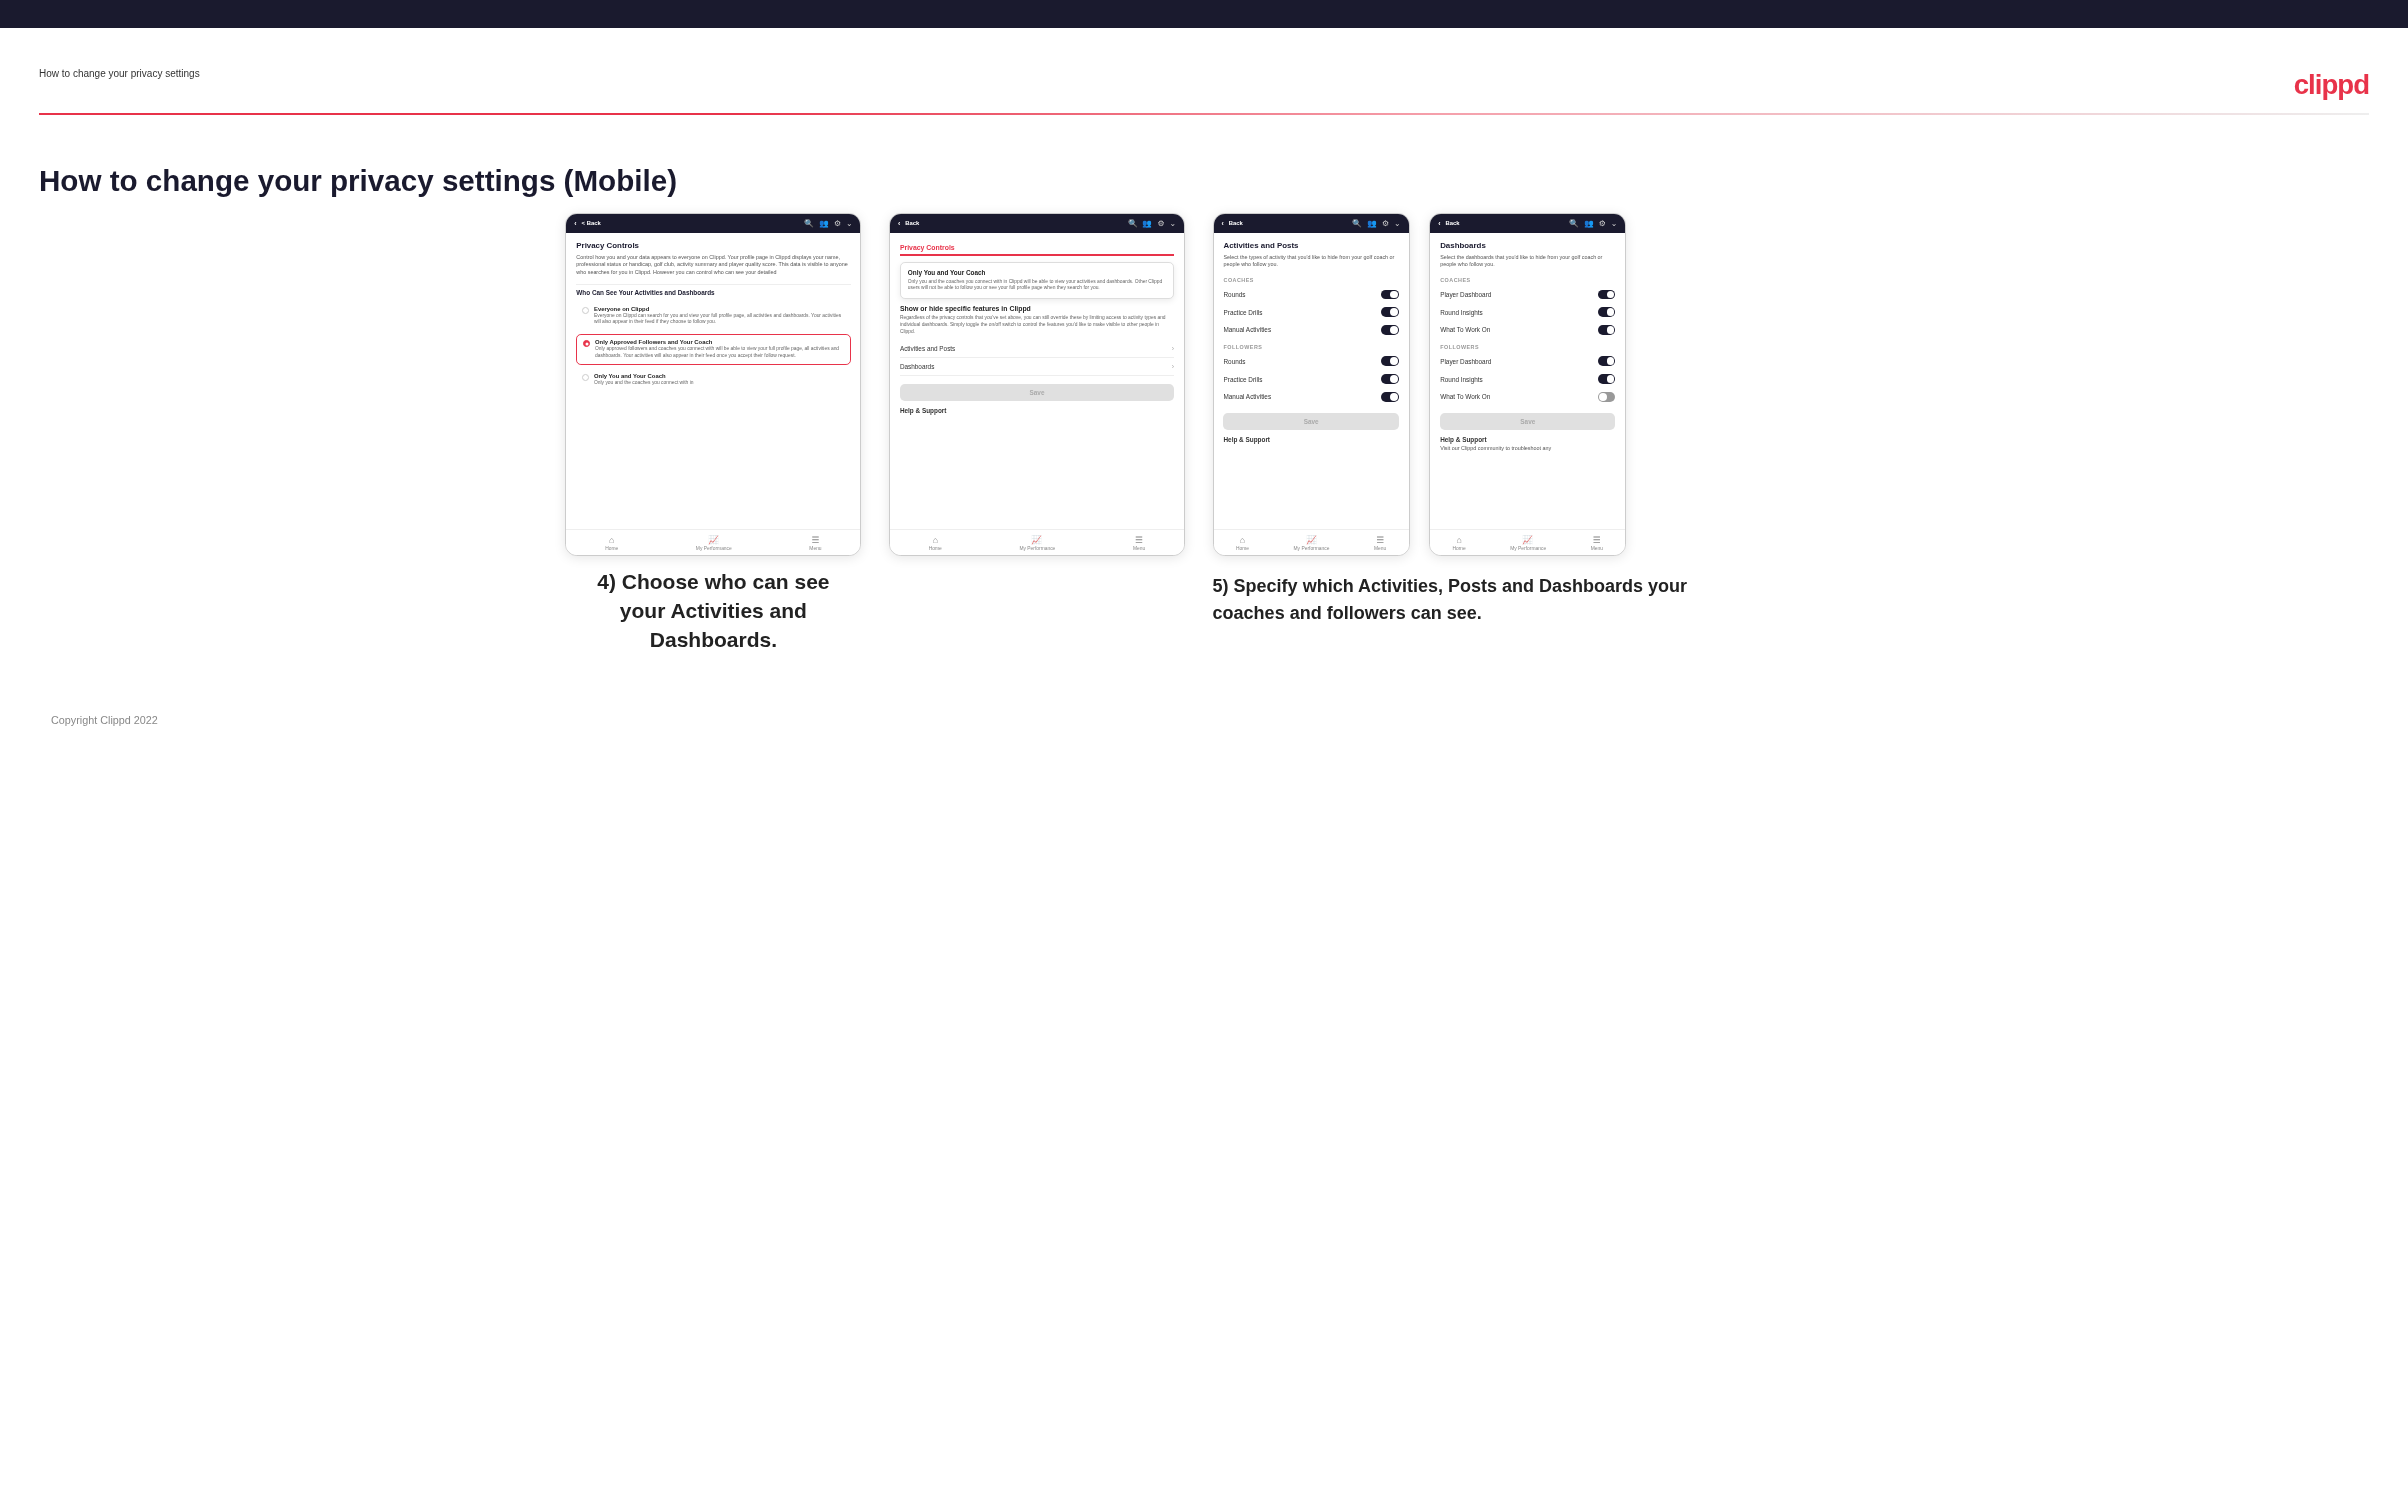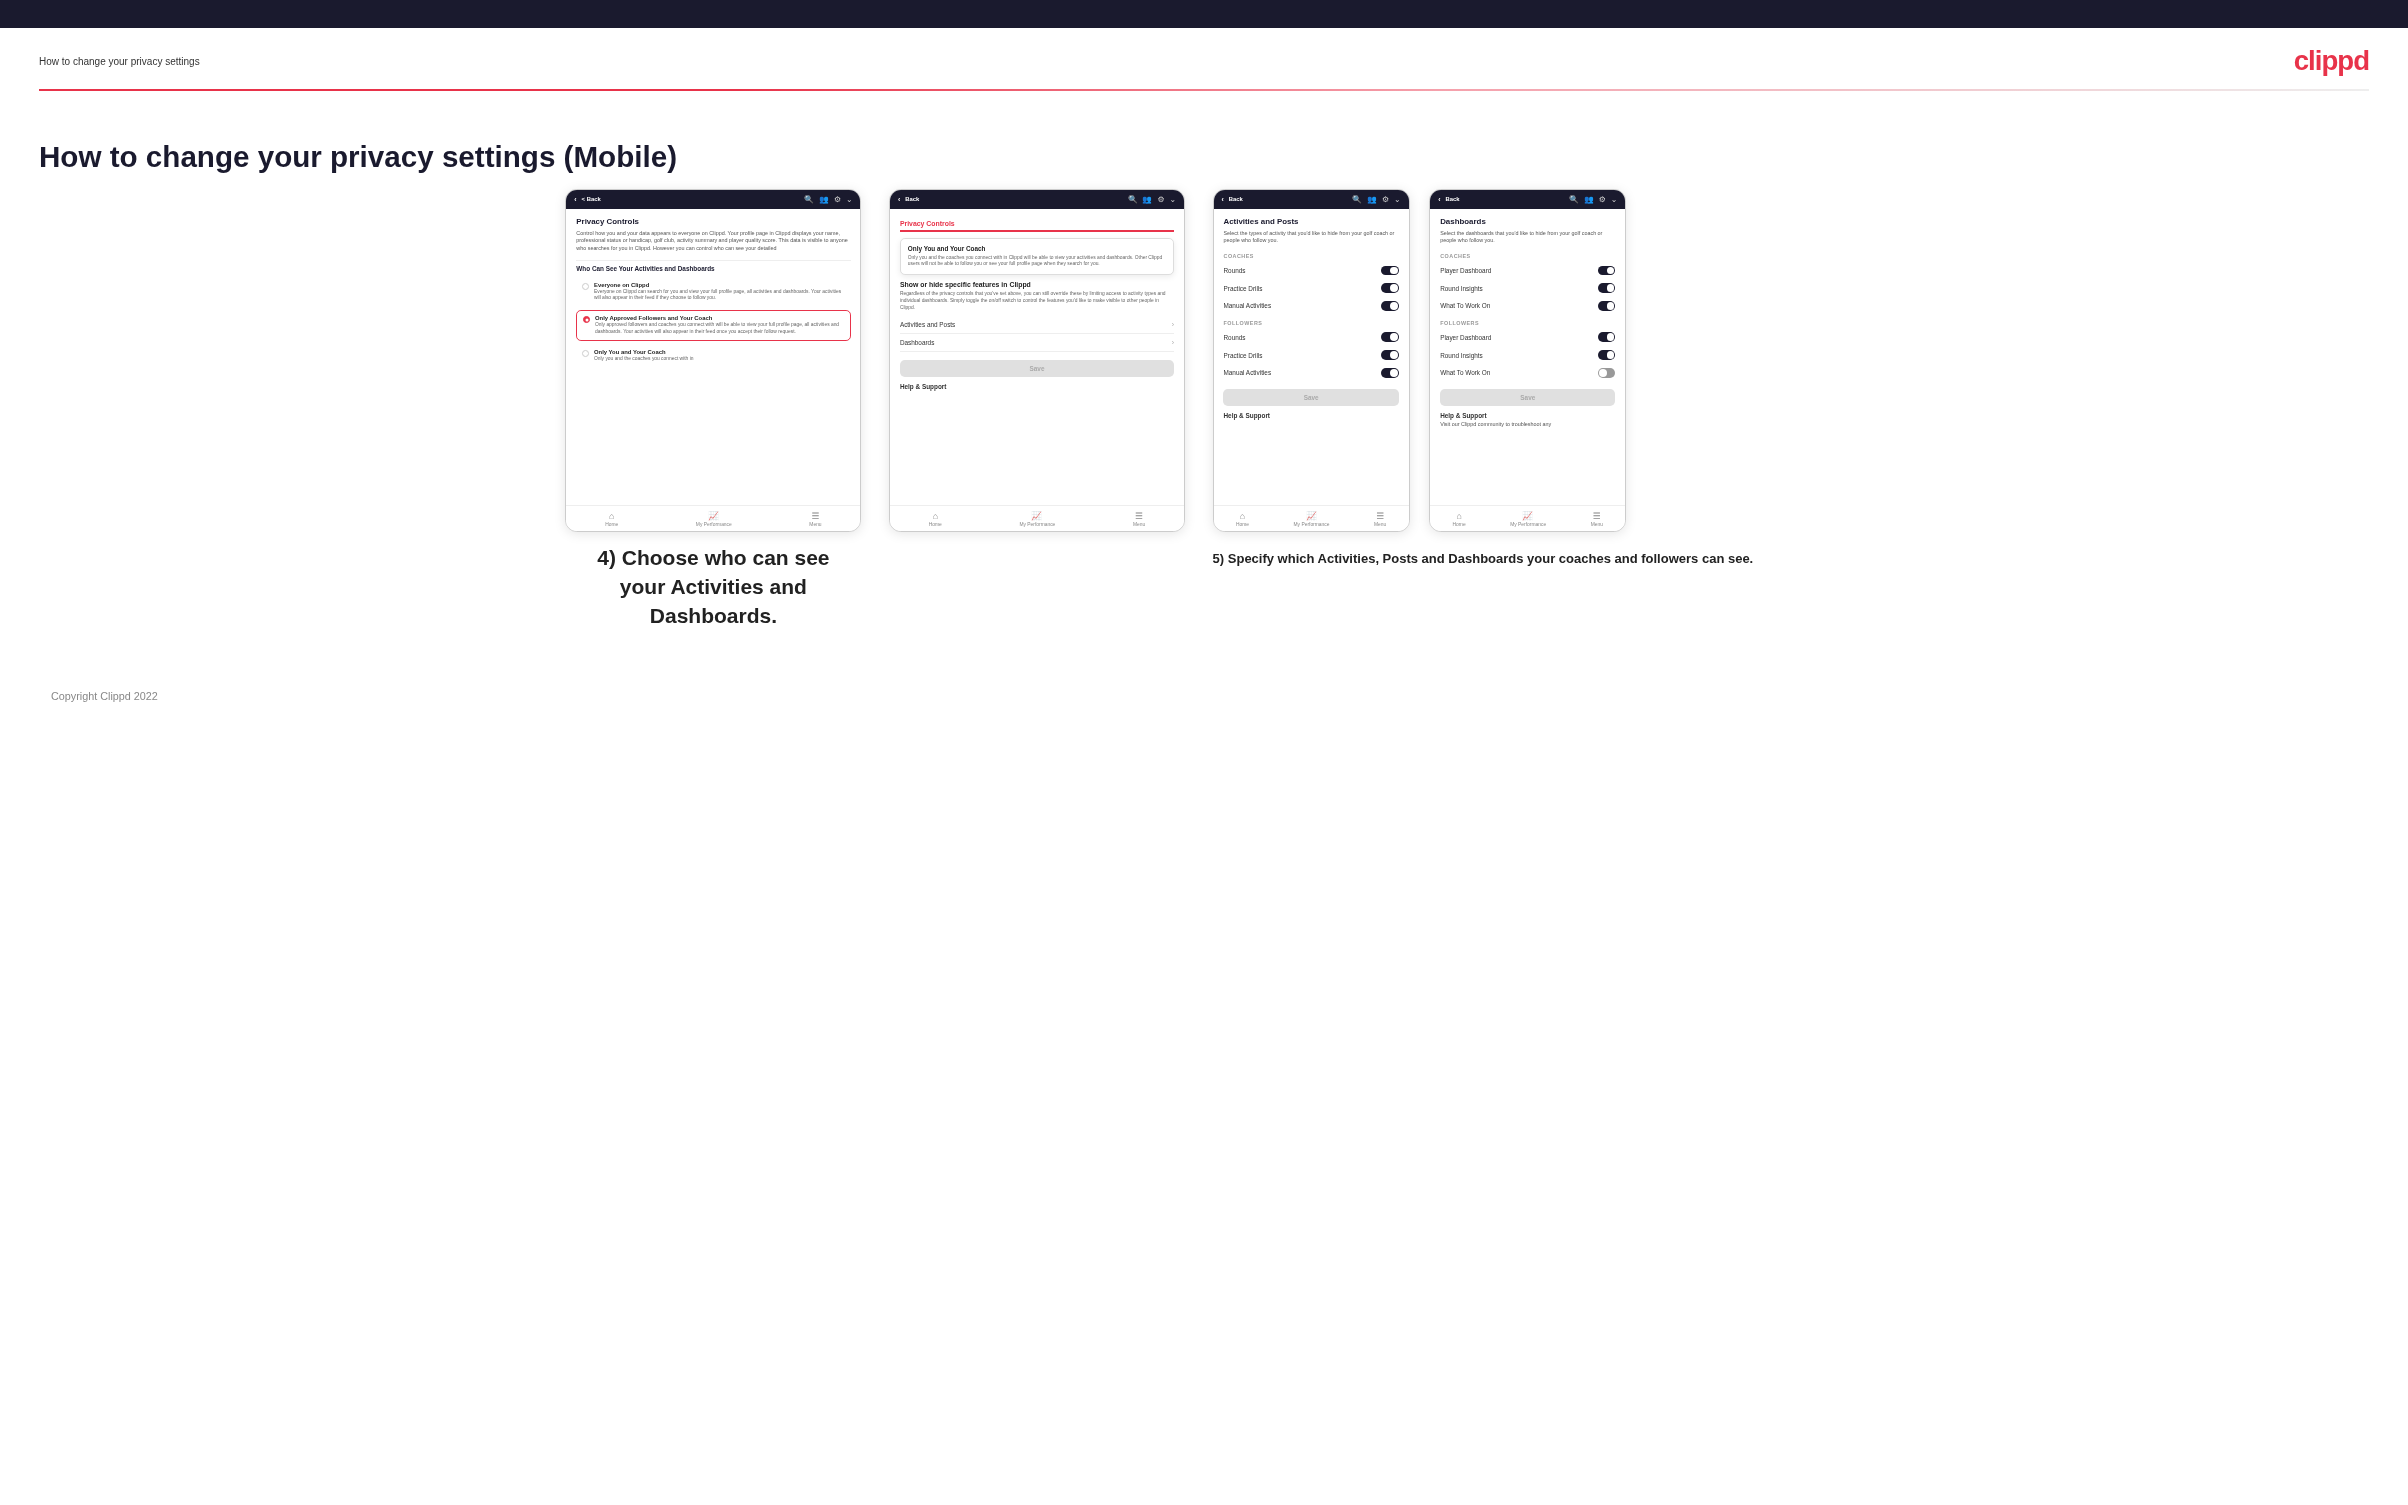--- a/index.html
+++ b/index.html
@@ -26,20 +26,21 @@
     }
     .header-title {
       font-size: 10px;
       color: #333;
     }
     .logo {
       font-size: 27.6px;
       font-weight: 800;
       color: #e8334a;
       letter-spacing: -1px;
+      margin-top: 24px;
     }
 
     
     .header-divider {
       height: 2px;
       background: linear-gradient(to right, #e8334a 30%, #f5a0ab 60%, #eee 100%);
       margin: 0 39px;
     }
 
     
@@ -359,21 +360,21 @@
     
     .footer {
       padding: 19.7px 39px;
       font-size: 10.8px;
       color: #888;
       margin-left: 12px;
     }
 
     
     .caption-right {
-      font-size: 13px;
+      font-size: 18px;
       font-weight: 700;
       color: #222;
       margin-top: 17.7px;
       max-width: 542px;
       line-height: 1.5;
     }
 
     .right-group {
       display: flex;
       flex-direction: column;

